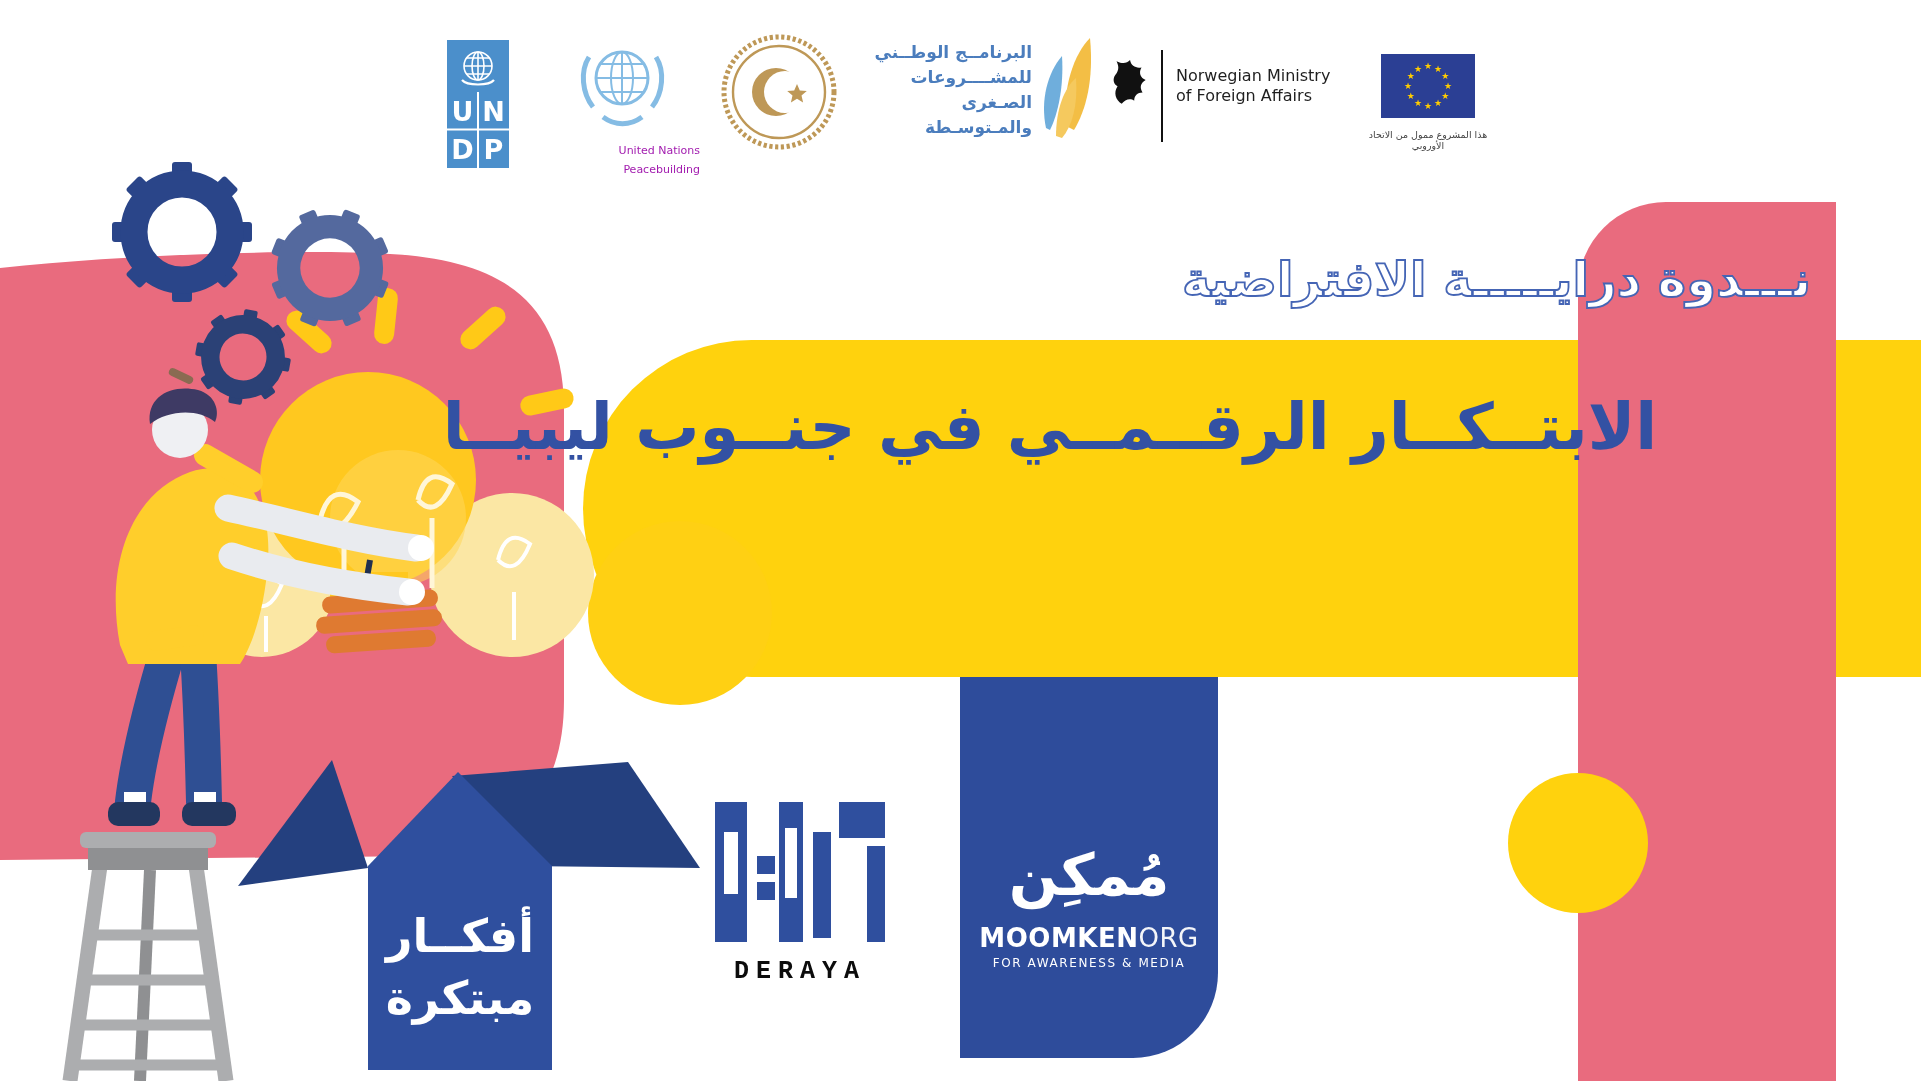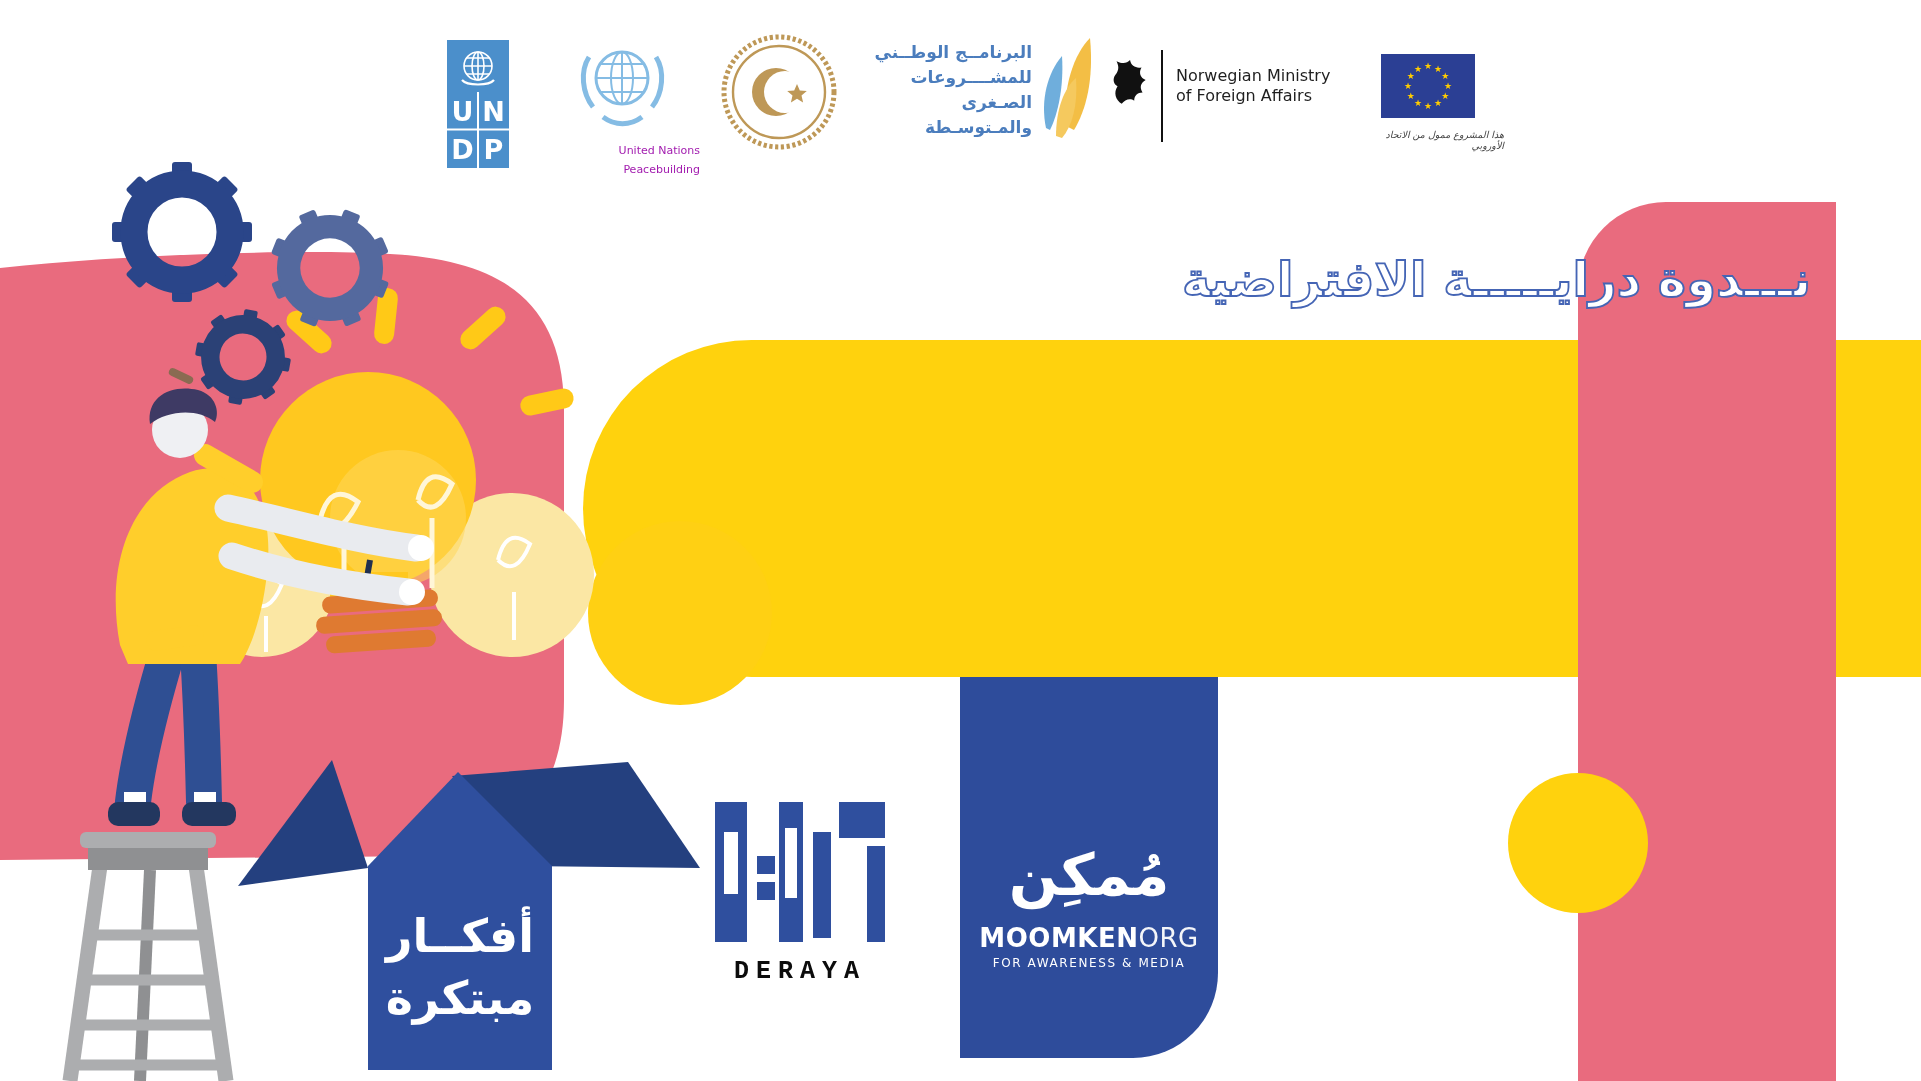--- a/index.html
+++ b/index.html
@@ -33,35 +33,36 @@
   .deraya{left:705px;top:798px;width:190px;z-index:2;text-align:center;}
   .deraya-word{margin-top:10px;font-size:25px;font-weight:bold;color:#0c0c0c;letter-spacing:7px;
           font-family:Liberation Mono, monospace;}
   
   .unpb-text{left:545px;top:141px;width:155px;text-align:right;color:#a21caf;font-size:11px;
           line-height:19px;}
   .sme-text{left:860px;top:40px;width:172px;direction:rtl;text-align:right;color:#4B7DBD;
           font-size:17px;font-weight:bold;line-height:25px;}
   .norway-text{left:1176px;top:66px;color:#1f1f1f;font-size:16px;line-height:20px;}
   .norway-divider{left:1161px;top:50px;width:2px;height:92px;background:#111;}
-  .eu-caption{left:1352px;top:129px;width:152px;direction:rtl;font-size:9.5px;
-          color:#444;font-style:italic;}
+  .eu-caption{left:1352px;top:129px;width:152px;text-align:center;direction:rtl;font-size:9.5px;
+          color:#444;}
   .illus{left:0;top:0;z-index:2;}
   .logo-svg{position:absolute;}
 </style>
 </head>
 <body>
 
 <div class="stage">
 
   <div class="abs banner"></div>
   <div class="abs pink-band"></div>
   <div class="abs yellow-circle"></div>
 
   <div class="abs event-type">نـــدوة درايـــــة الافتراضية</div>
+  <div class="abs title">الابتــكــار الرقــمــي في جنــوب ليبيــا</div>
   <div class="abs subtitle">
   </div>
 
   <svg class="abs illus" width="800" height="1081" viewBox="0 0 800 1081">
 
     <path fill="#E96B7E" d="M0,268 C130,254 300,249 390,254 C500,260 562,300 564,405 L564,700 C564,790 520,845 430,856 L0,860 Z"></path>
 
     <g fill="#FFC917">
       <rect x="282" y="322" width="54" height="20" rx="10" transform="rotate(42 309 332)"></rect>
       <rect x="376" y="288" width="20" height="56" rx="10" transform="rotate(6 386 316)"></rect>

